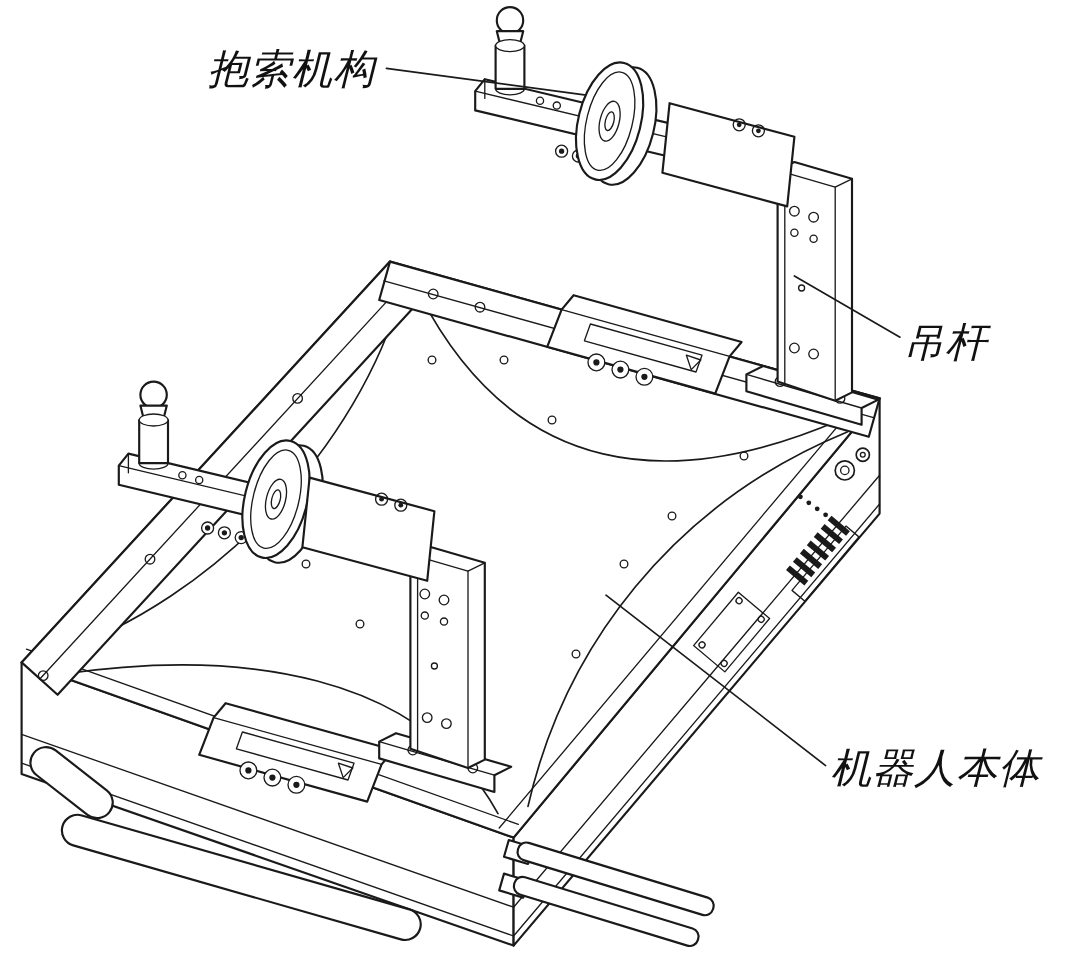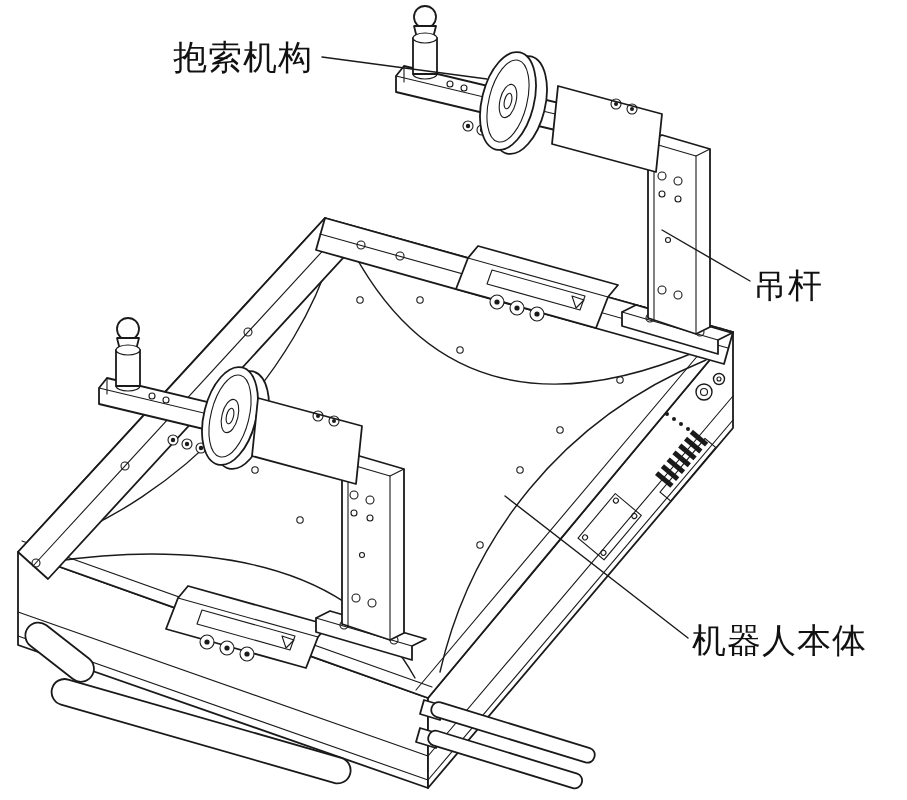--- a/index.html
+++ b/index.html
@@ -1,17 +1,17 @@
 <!DOCTYPE html>
 <html><head>
 <meta charset="utf-8">
 <style>
   html,body{margin:0;padding:0;background:#ffffff;}
   .page{position:relative;width:907px;height:800px;background:#ffffff;overflow:hidden;
-        font-family:"DejaVu Sans", "Liberation Sans", sans-serif;}
+        font-family:"DejaVu Sans", "Liberation Sans", sans-serif;font-style:italic;}
   svg{display:block;}
   .ln{stroke:#1a1a1a;fill:none;stroke-width:1.8;stroke-linejoin:round;stroke-linecap:round;}
   .thin{stroke-width:1.1;}
   .med{stroke-width:1.4;}
   .wfill{fill:#ffffff;}
   .dark{fill:#1a1a1a;stroke:none;}
   .label{font-family:"DejaVu Sans","Liberation Sans",sans-serif;font-size:34px;fill:#111;letter-spacing:1px;}
 </style>
 </head>
 <body>

